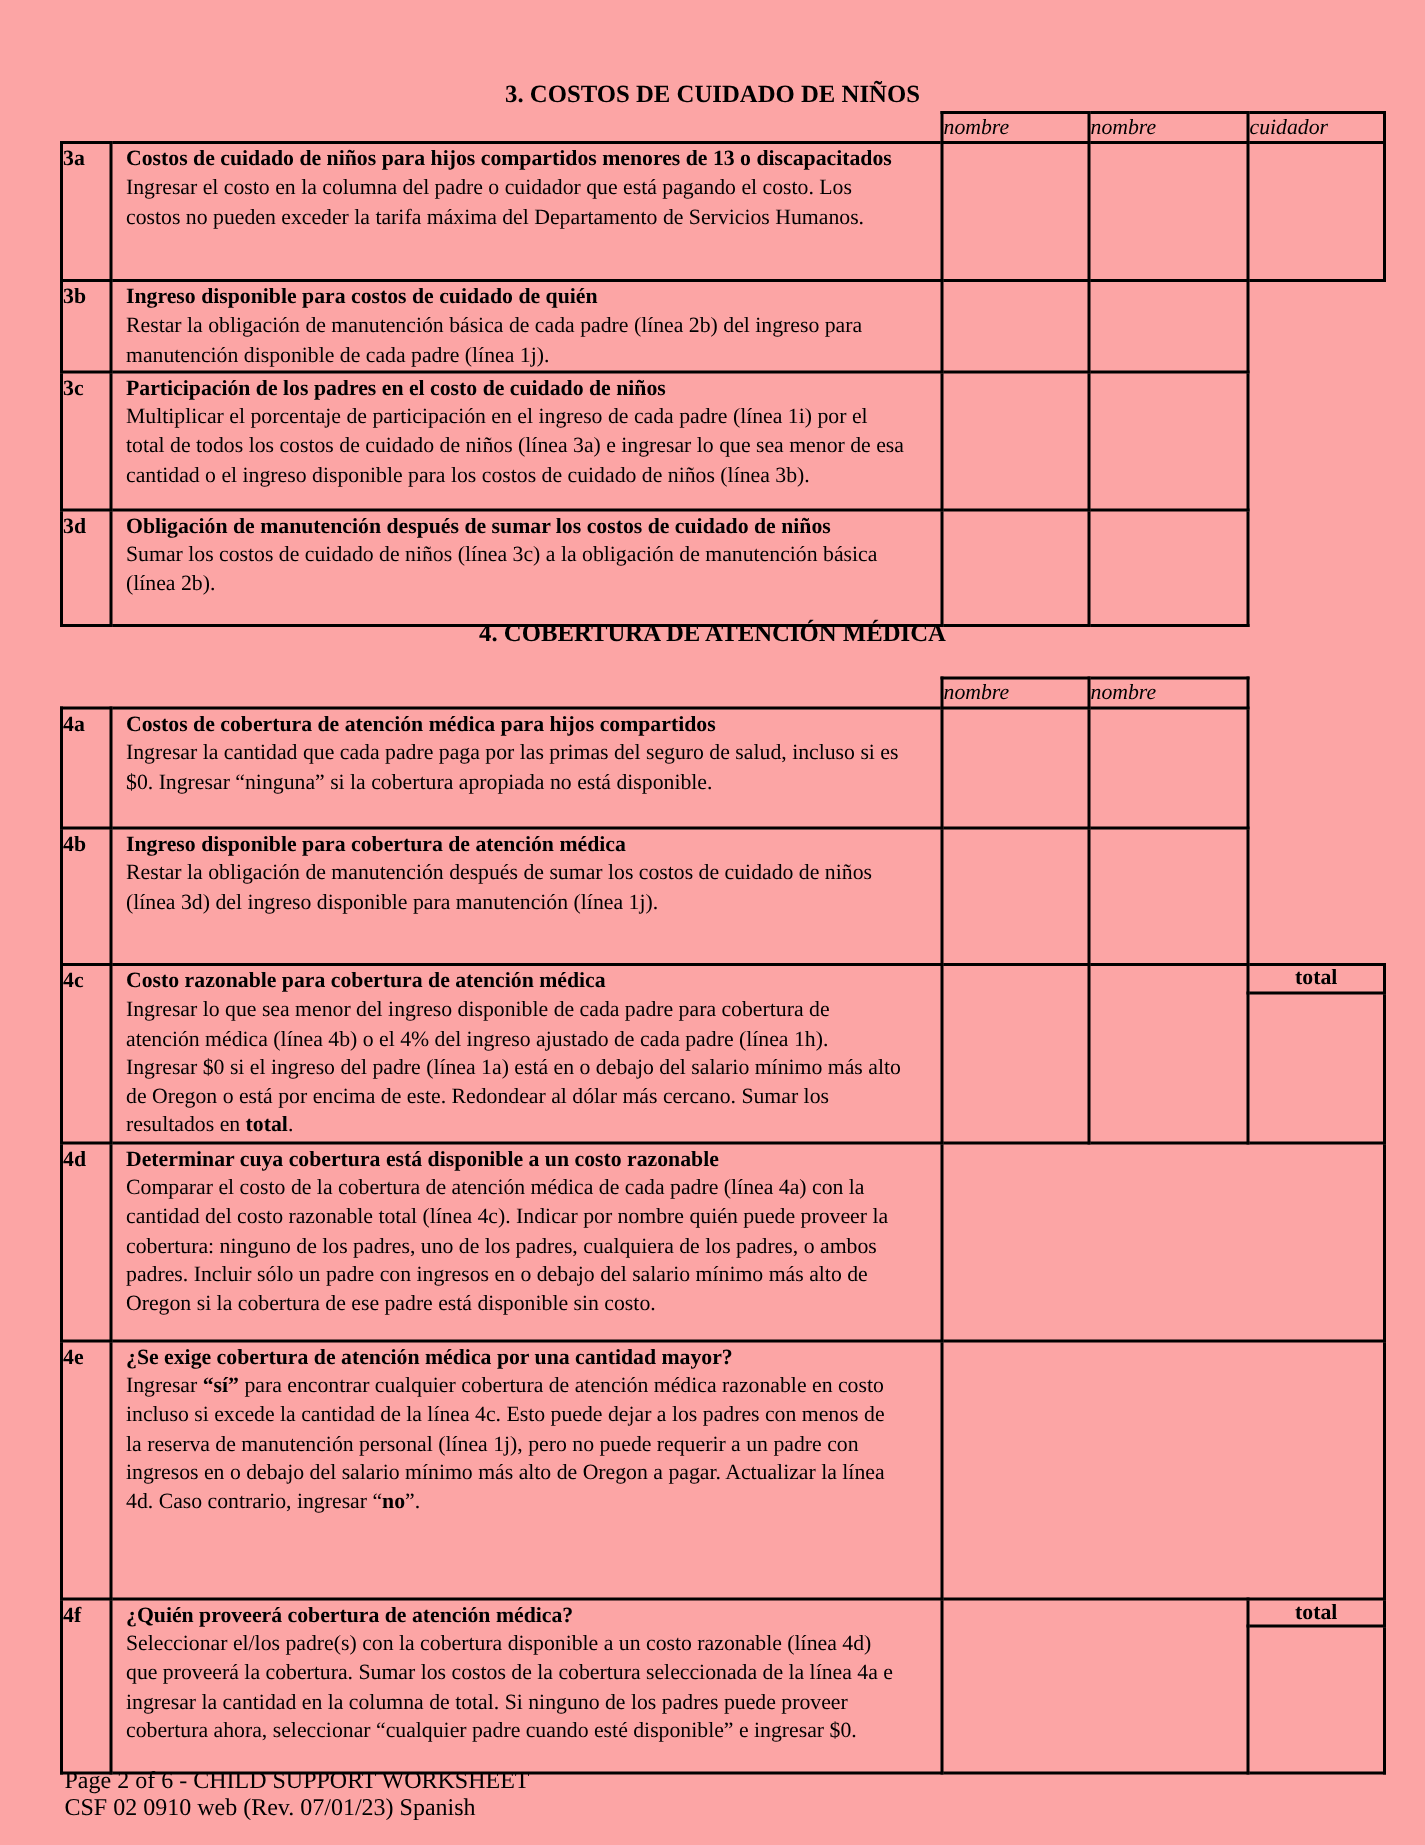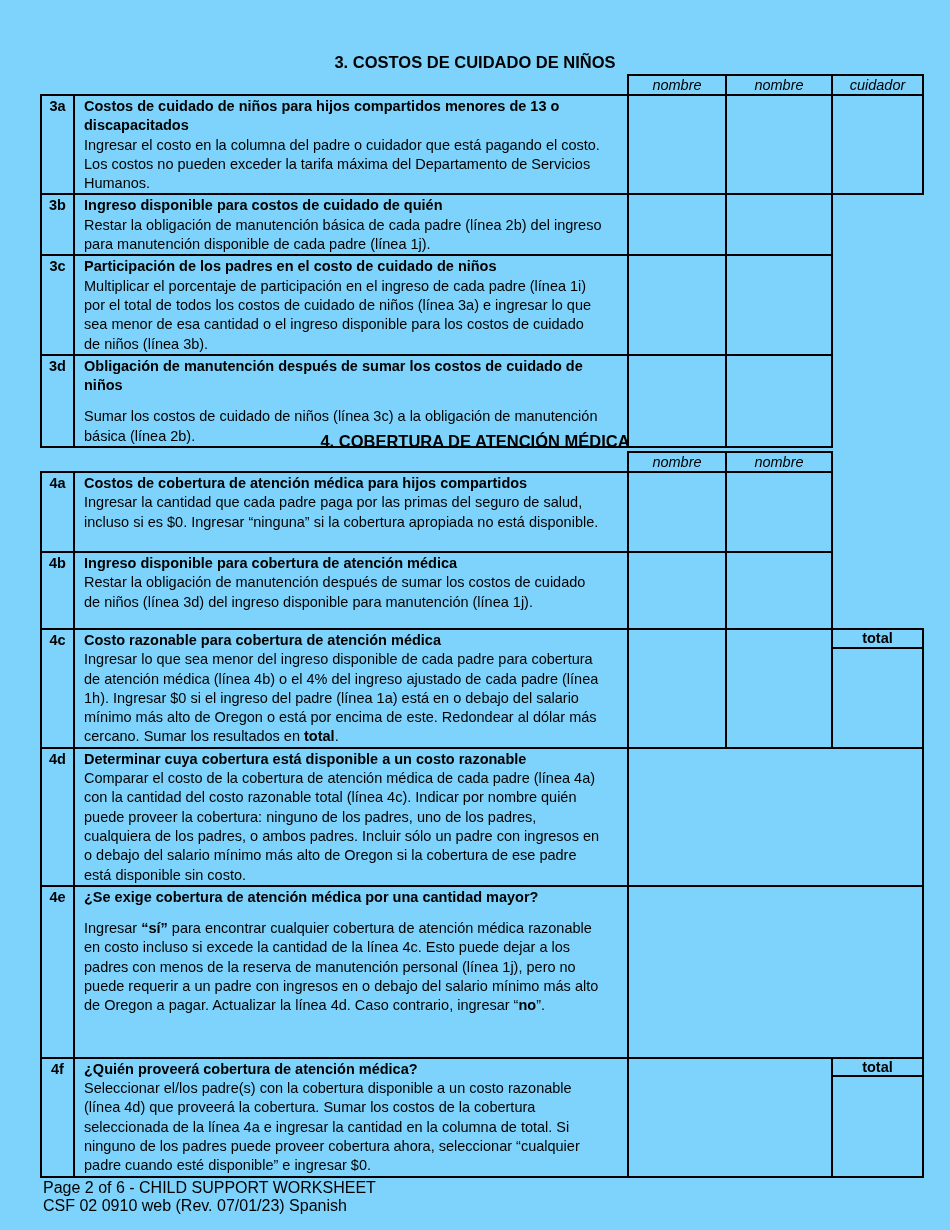--- a/index.html
+++ b/index.html
@@ -1,39 +1,39 @@
 <!DOCTYPE html>
 <html><head>
 <meta charset="utf-8">
 <style>
   html,body{margin:0;padding:0;background:#fff;}
   .page{
-    position:relative;width:950px;height:1230px;background:#7dd3fc;
-    font-family:Liberation Sans, sans-serif;color:#000;overflow:hidden;
+    position:relative;width:950px;height:1230px;background:#fca5a5;
+    font-family:Liberation Serif, serif;color:#000;overflow:hidden;
   }
   .sec-title{
     position:absolute;left:0;width:950px;text-align:center;
     font-weight:bold;font-size:16.5px;line-height:19px;white-space:nowrap;
   }
   #title3{top:53px;}
-  #title4{top:432px;}
+  #title4{top:412px;}
   table.ws{
     position:absolute;left:40px;border-collapse:collapse;table-layout:fixed;
     font-size:14.5px;
   }
   #table3{top:74px;}
   #table4{top:451px;}
   td{border:2px solid #000;padding:0;vertical-align:top;overflow:hidden;}
   td.nb{border:none;}
-  td.num{font-weight:bold;text-align:center;padding-top:1px;line-height:19.3px;}
+  td.num{font-weight:bold;padding-top:1px;line-height:19.3px;}
   td.txt{padding:1px 24px 0 9px;line-height:19.3px;}
   .rh{font-weight:bold;}
   .rb{}
-  .gap{margin-top:12px;}
-  td.colhead{font-style:italic;text-align:center;vertical-align:middle;line-height:15px;}
+  .gap{margin-top:0;}
+  td.colhead{font-style:italic;vertical-align:middle;line-height:15px;}
   td.totalhead{font-weight:bold;text-align:center;vertical-align:middle;line-height:14px;}
   .footer{
     position:absolute;left:43px;top:1179px;font-size:16px;line-height:18px;
   }
 </style>
 </head>
 <body>
 
 <div class="page">
 
@@ -119,21 +119,21 @@
     <tr style="height:80px">
       <td class="num">4a</td>
       <td class="txt">
         <div class="rh">Costos de cobertura de atención médica para hijos compartidos</div>
         <div class="rb">Ingresar la cantidad que cada padre paga por las primas del seguro de salud, incluso si es $0. Ingresar “ninguna” si la cobertura apropiada no está disponible.</div>
       </td>
       <td></td>
       <td></td>
       <td class="nb"></td>
     </tr>
-    <tr style="height:77px">
+    <tr style="height:91px">
       <td class="num">4b</td>
       <td class="txt">
         <div class="rh">Ingreso disponible para cobertura de atención médica</div>
         <div class="rb">Restar la obligación de manutención después de sumar los costos de cuidado de niños (línea 3d) del ingreso disponible para manutención (línea 1j).</div>
       </td>
       <td></td>
       <td></td>
       <td class="nb"></td>
     </tr>
     <tr style="height:18px">

